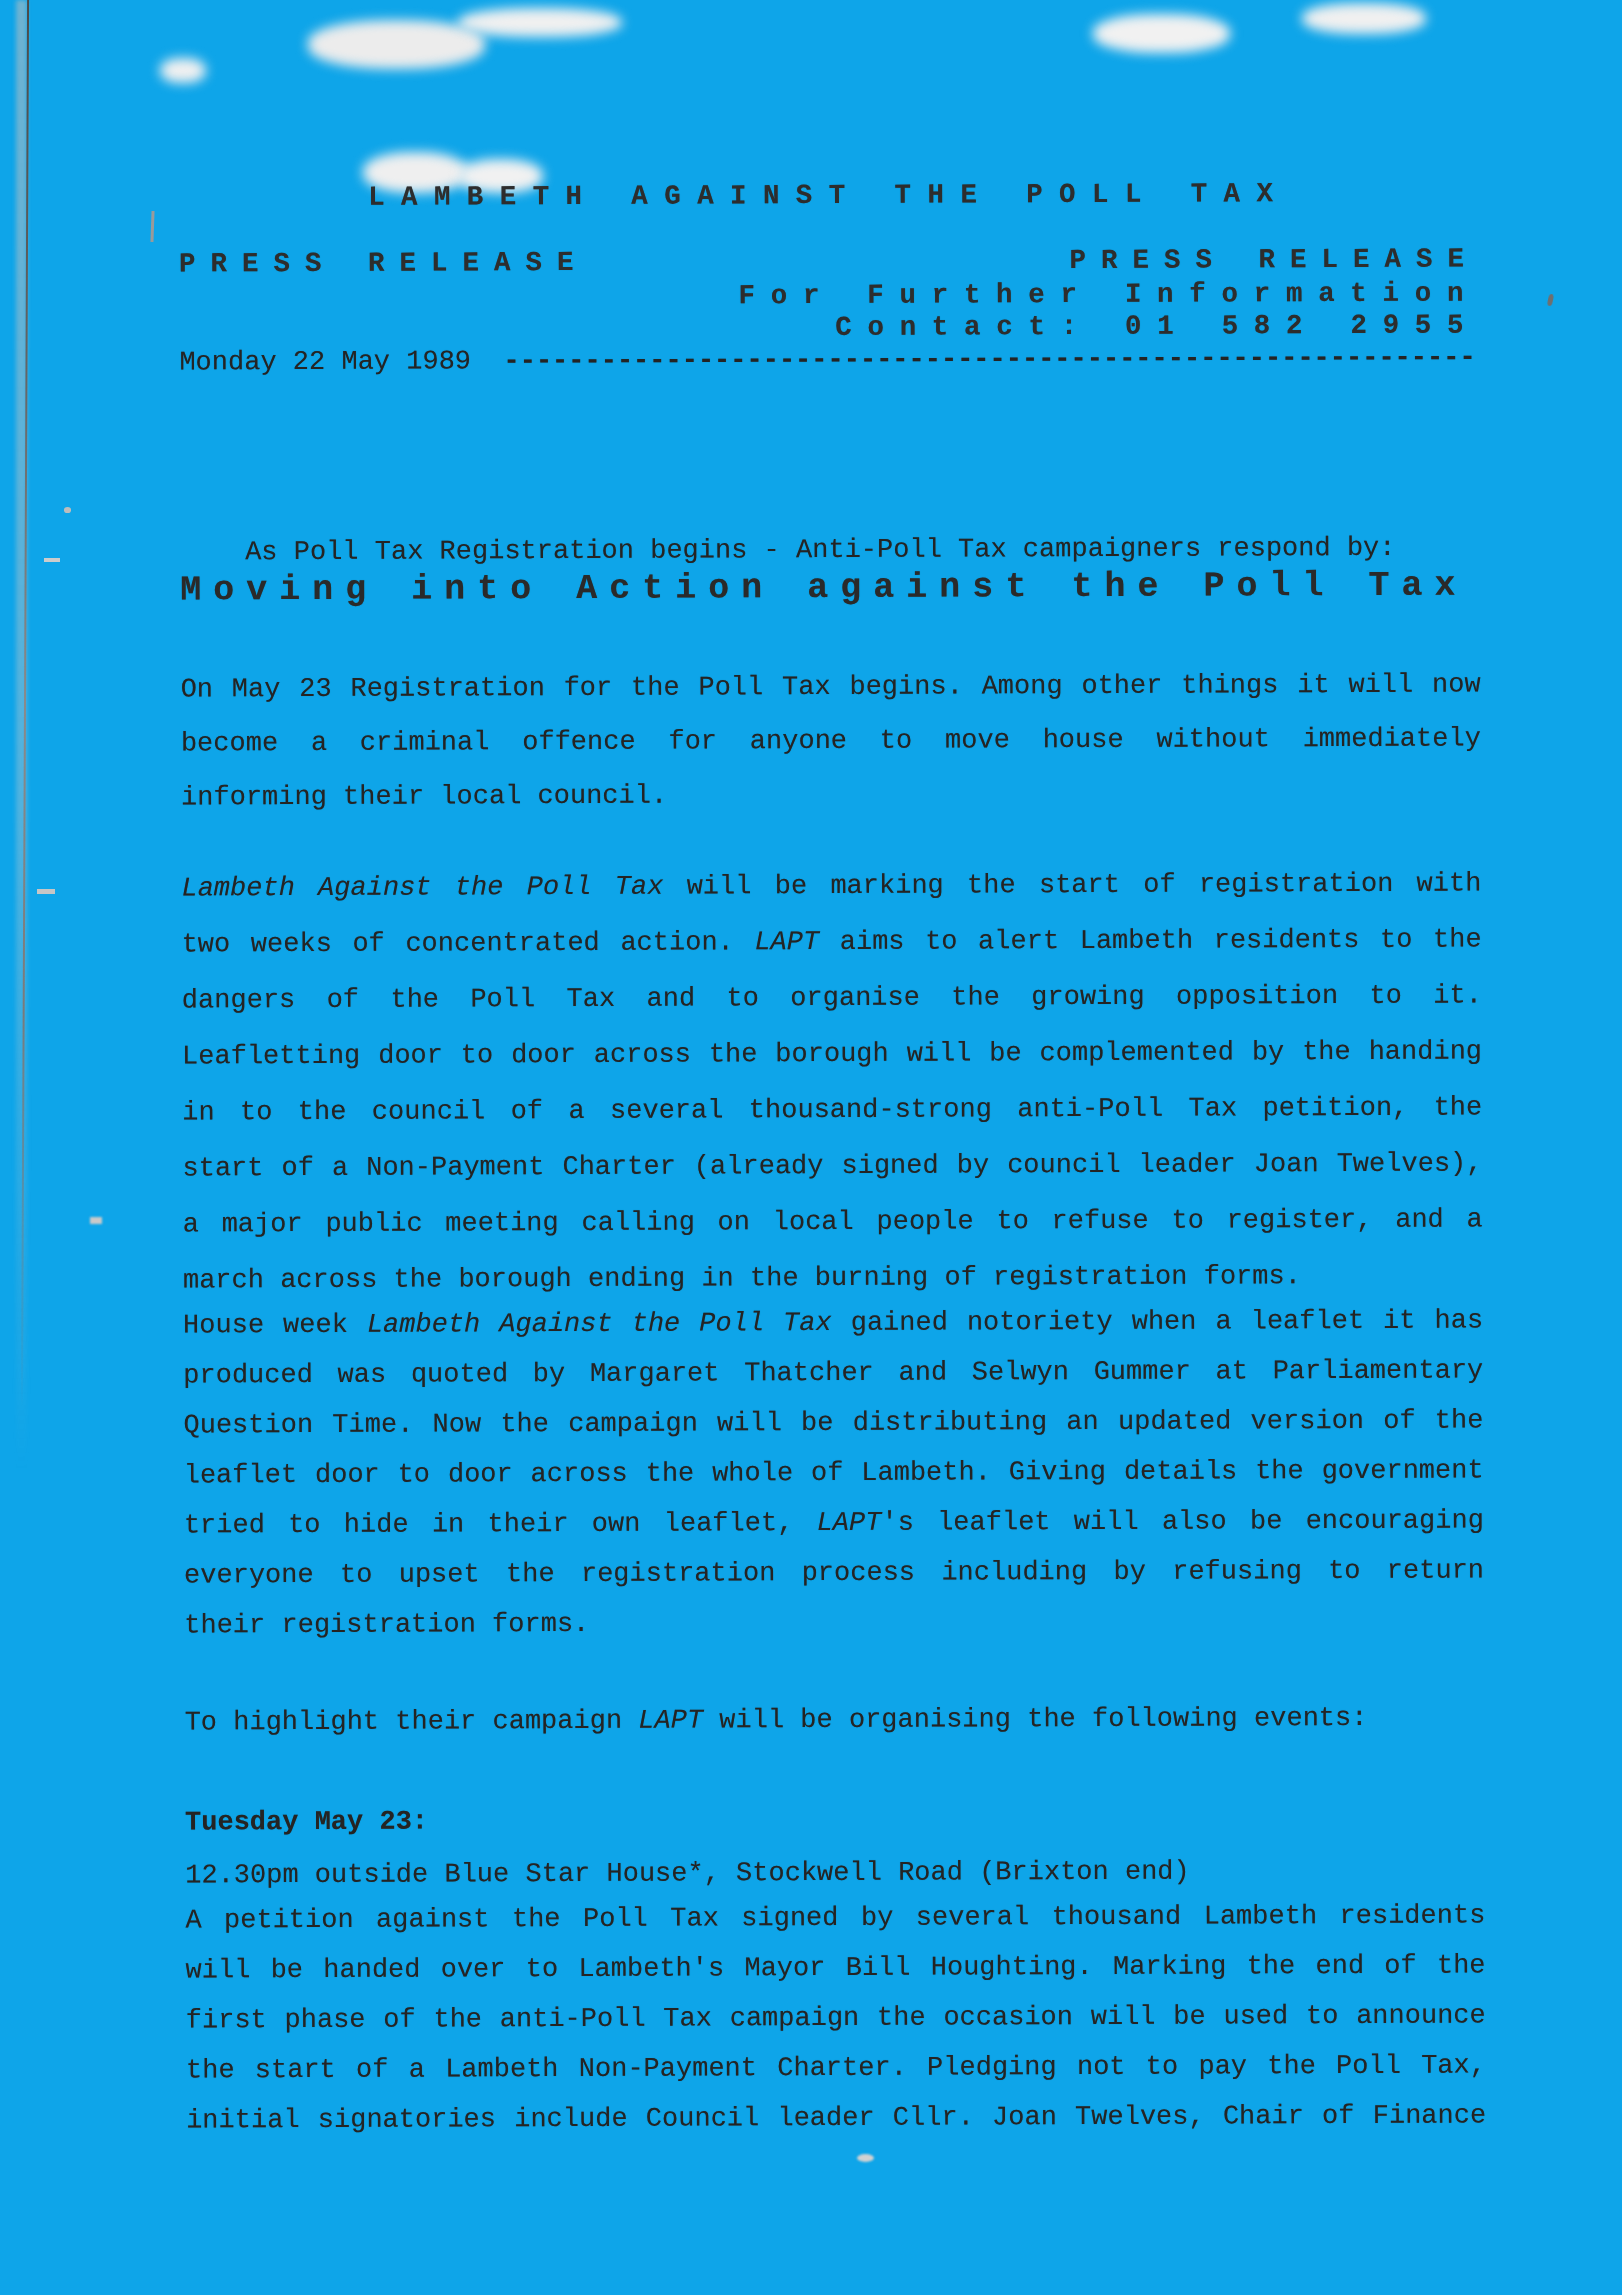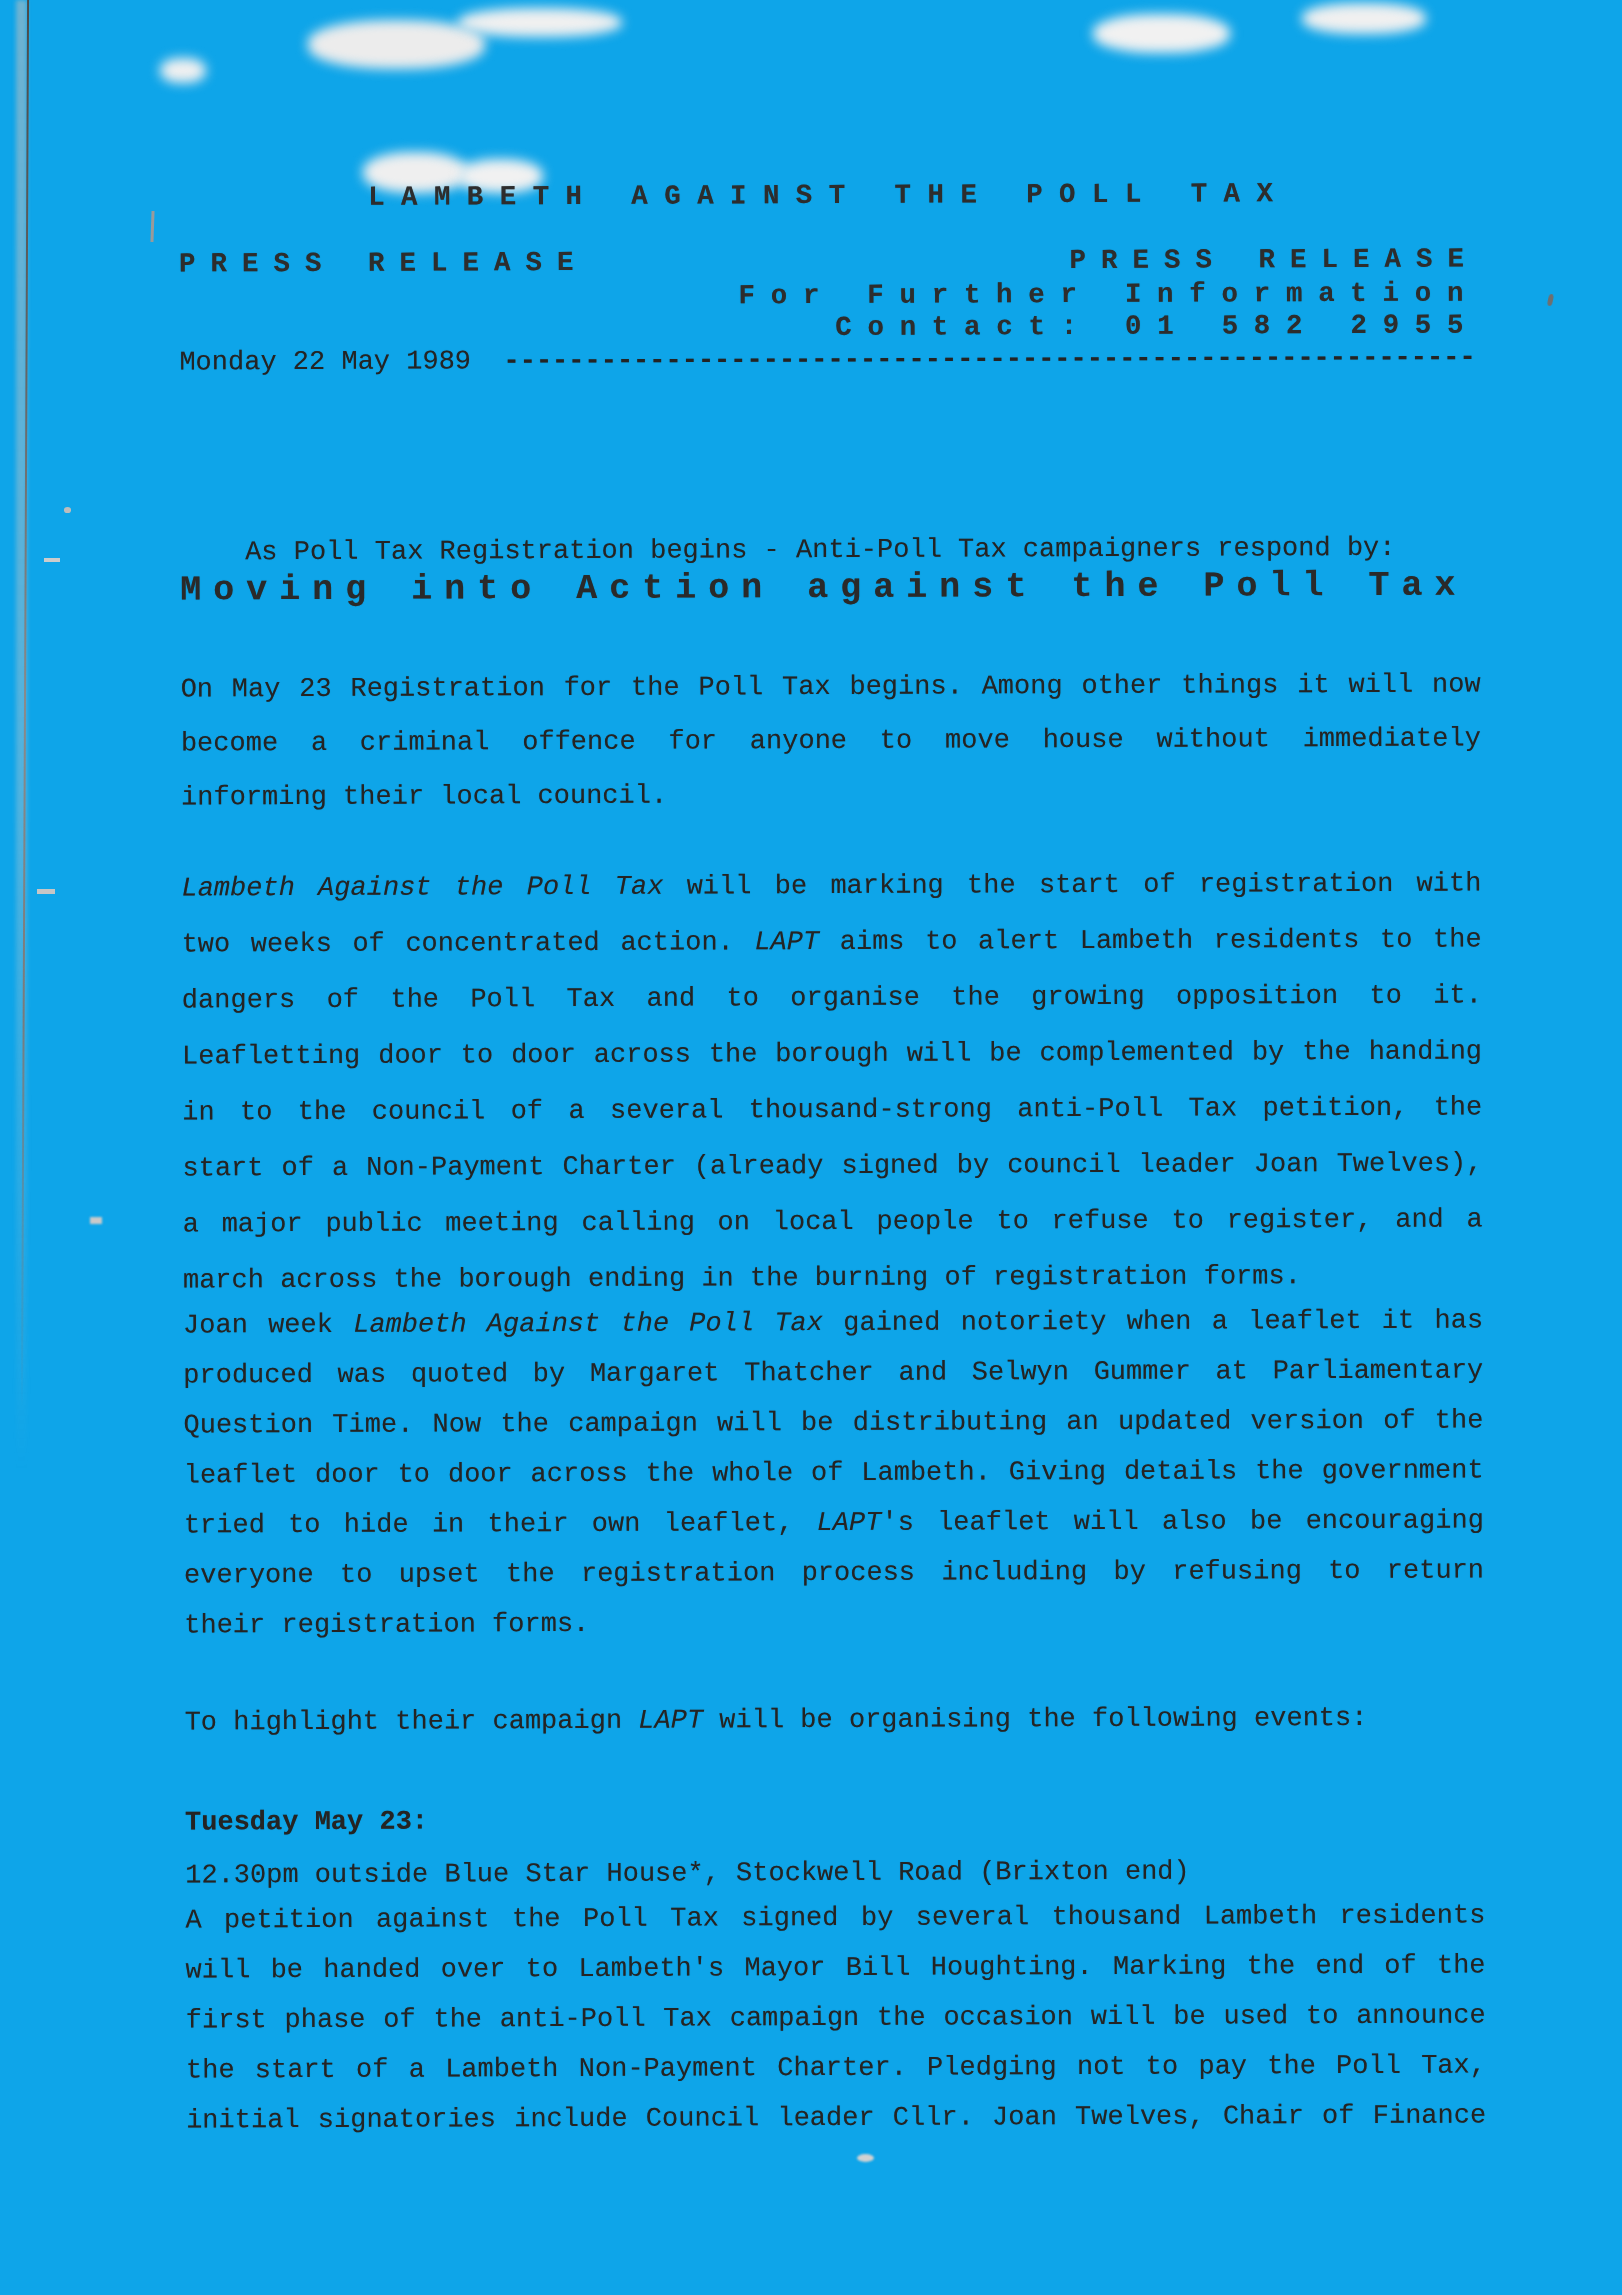--- a/index.html
+++ b/index.html
@@ -122,21 +122,21 @@
         <div class="tline jl"><span>two weeks of concentrated action. </span><span class="it">LAPT</span><span> aims to alert Lambeth residents to the</span></div>
         <div class="tline jl"><span>dangers of the Poll Tax and to organise the growing opposition to it.</span></div>
         <div class="tline jl"><span>Leafletting door to door across the borough will be complemented by the handing</span></div>
         <div class="tline jl"><span>in to the council of a several thousand-strong anti-Poll Tax petition, the</span></div>
         <div class="tline jl"><span>start of a Non-Payment Charter (already signed by council leader Joan Twelves),</span></div>
         <div class="tline jl"><span>a major public meeting calling on local people to refuse to register, and a</span></div>
         <div class="tline"><span>march across the borough ending in the burning of registration forms.</span></div>
       </div>
 
     <div class="para p-notoriety lh77">
-        <div class="tline jl"><span>Joan week </span><span class="it">Lambeth Against the Poll Tax</span><span> gained notoriety when a leaflet it has</span></div>
+        <div class="tline jl"><span>House week </span><span class="it">Lambeth Against the Poll Tax</span><span> gained notoriety when a leaflet it has</span></div>
         <div class="tline jl"><span>produced was quoted by Margaret Thatcher and Selwyn Gummer at Parliamentary</span></div>
         <div class="tline jl"><span>Question Time. Now the campaign will be distributing an updated version of the</span></div>
         <div class="tline jl"><span>leaflet door to door across the whole of Lambeth. Giving details the government</span></div>
         <div class="tline jl"><span>tried to hide in their own leaflet, </span><span class="it">LAPT</span><span>'s leaflet will also be encouraging</span></div>
         <div class="tline jl"><span>everyone to upset the registration process including by refusing to return</span></div>
         <div class="tline"><span>their registration forms.</span></div>
       </div>
 
     <div class="para p-events lh77">
         <div class="tline"><span>To highlight their campaign </span><span class="it">LAPT</span><span> will be organising the following events:</span></div>

